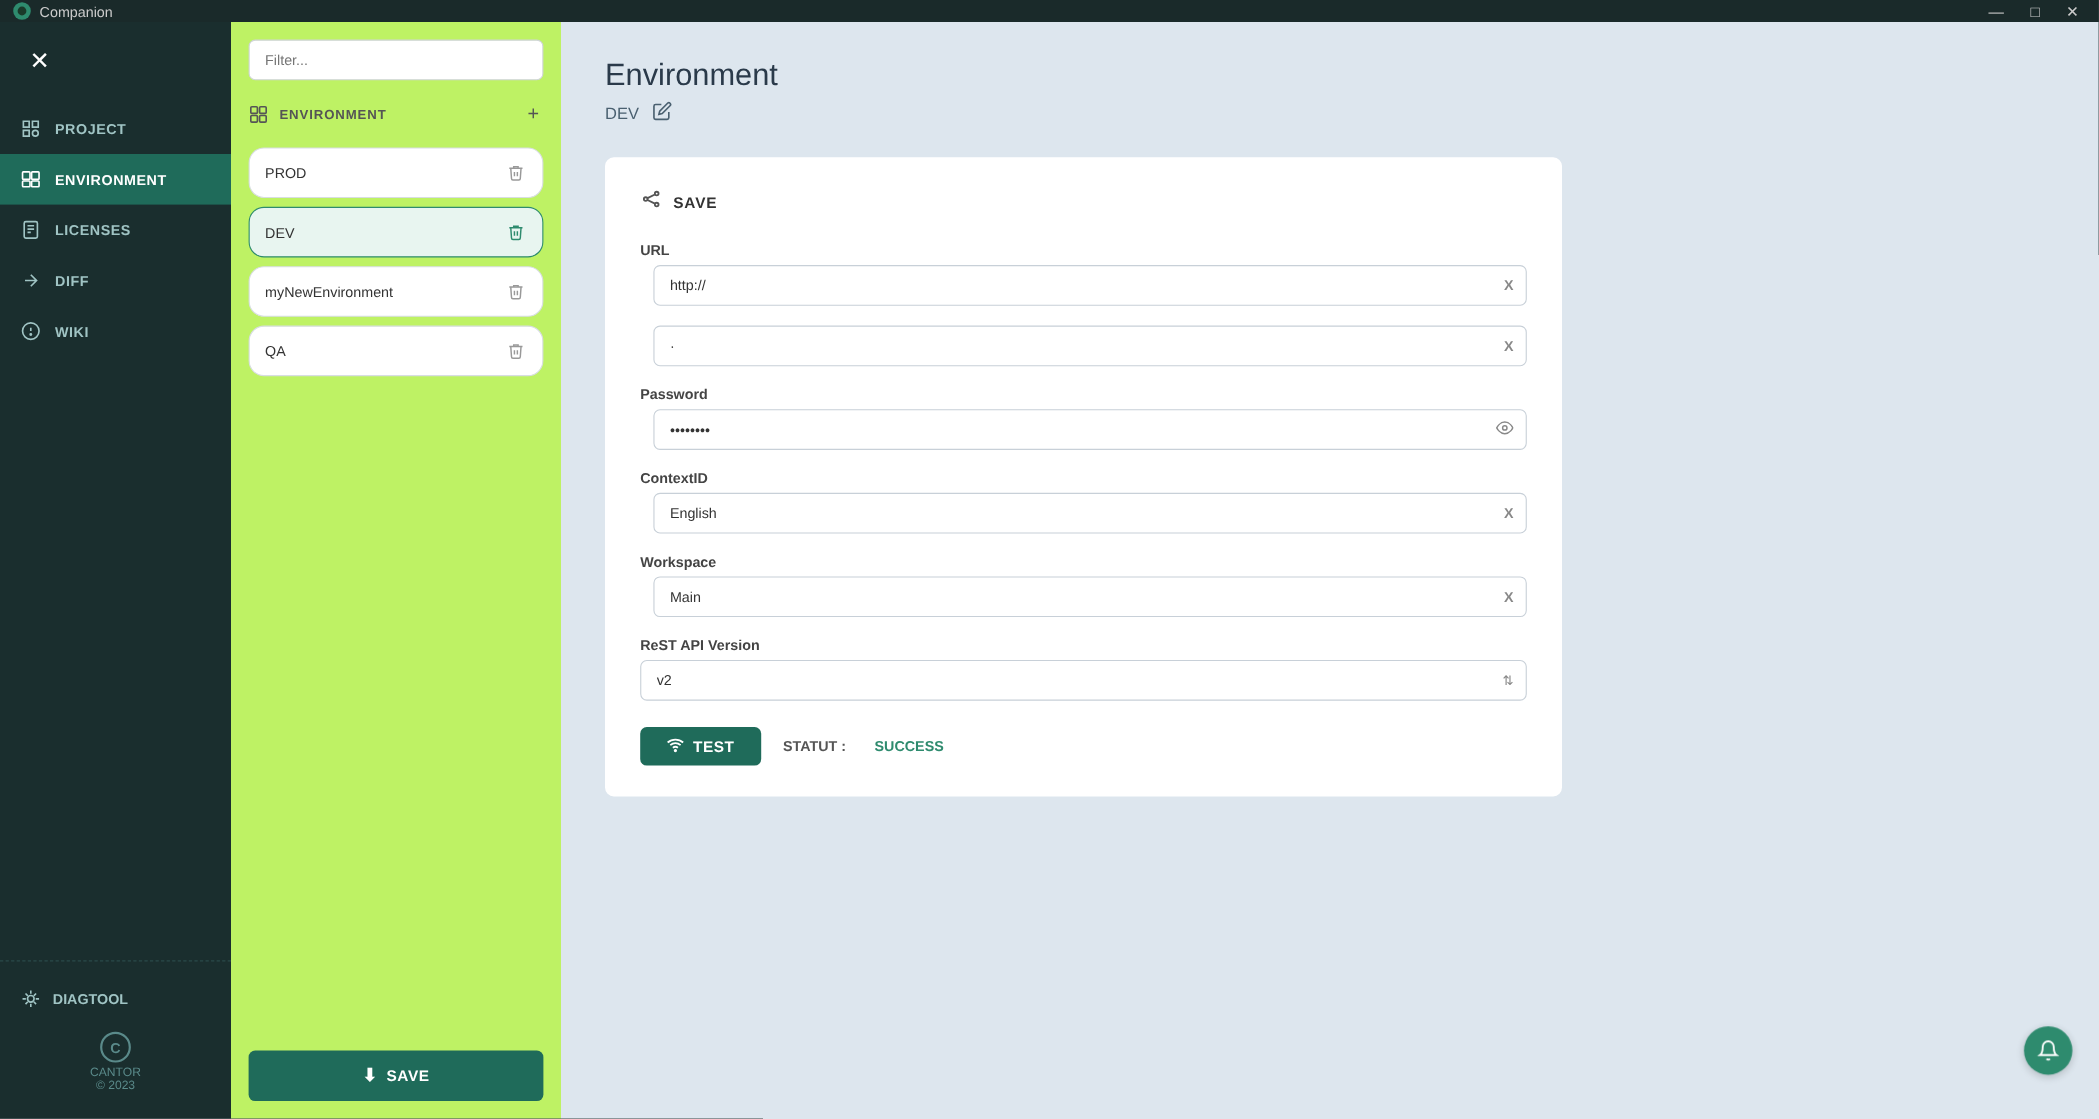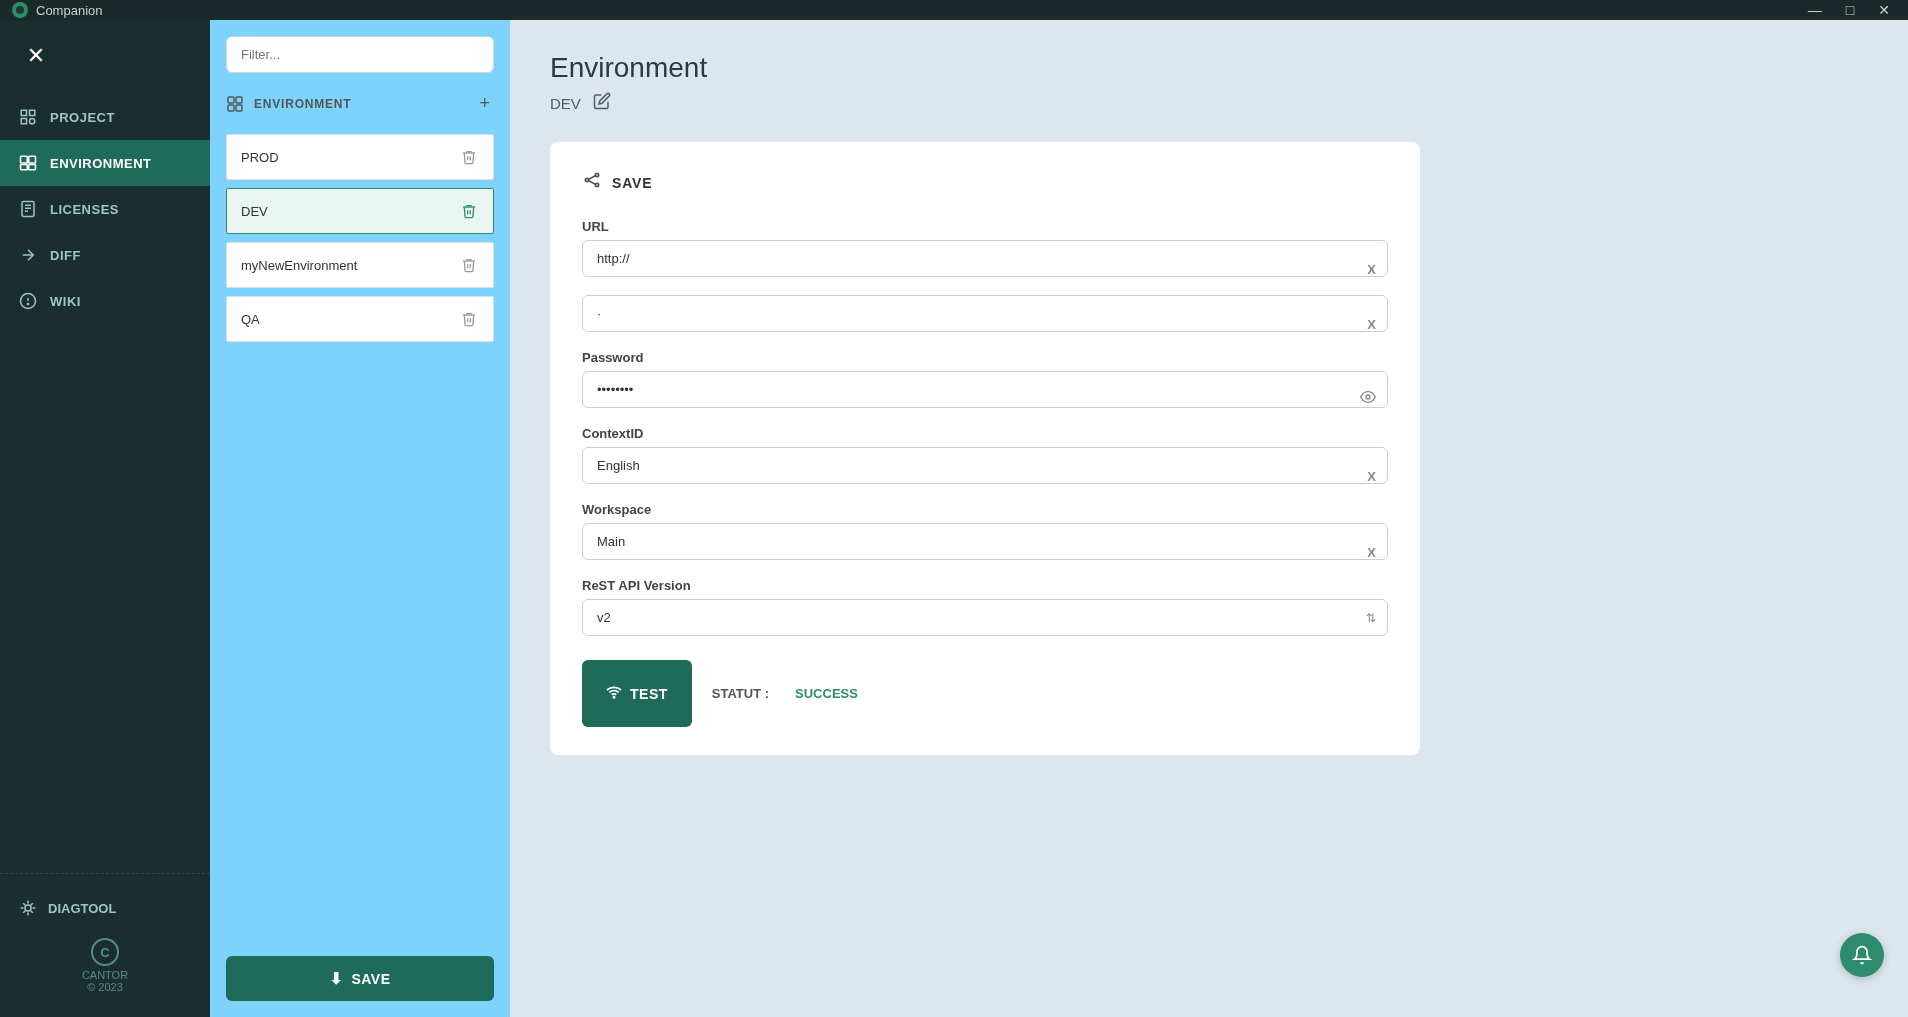--- a/index.html
+++ b/index.html
@@ -78,21 +78,21 @@
       border-radius: 50%;
       border: 2px solid #5a8a8a;
       display: flex; align-items: center; justify-content: center;
       font-size: 13px; font-weight: bold; color: #5a8a8a;
       margin-bottom: 3px;
     }
 
     
     .middle-panel {
       width: 300px;
-      background: #7dd3fc;
+      background: #bef264;
       display: flex;
       flex-direction: column;
       padding: 16px;
       gap: 12px;
       flex-shrink: 0;
     }
     .filter-input {
       width: 100%;
       padding: 10px 14px;
       border: 1px solid #d0d4d8;
@@ -114,21 +114,21 @@
     .add-btn {
       background: none; border: none; cursor: pointer;
       font-size: 18px; color: #555; padding: 2px 4px;
     }
     .env-list { display: flex; flex-direction: column; gap: 8px; }
     .env-item {
       display: flex; align-items: center; justify-content: space-between;
       padding: 12px 14px;
       background: #fff;
       border: 1px solid #d8dde2;
-      border-radius: 2px;
+      border-radius: 14px;
       cursor: pointer;
       font-size: 13px; color: #333; font-weight: 500;
     }
     .env-item.active {
       background: #e8f5f0;
       border-color: #2e8b6e;
     }
     .env-item-name { flex: 1; }
     .delete-btn {
       background: none; border: none; cursor: pointer;
@@ -189,21 +189,21 @@
     .step-icon { color: #555; font-size: 18px; }
     .step-label { font-size: 14px; font-weight: 700; color: #333; letter-spacing: 0.8px; }
 
     .form-group { margin-bottom: 18px; }
     .form-label {
       display: block;
       font-size: 13px; font-weight: 600; color: #444;
       margin-bottom: 6px;
     }
     .form-input-wrap {
-      position: relative; display: flex; align-items: flex-end;
+      position: relative; display: flex; align-items: center; margin-left: 12px;
     }
     .form-input {
       width: 100%;
       padding: 10px 40px 10px 14px;
       border: 1px solid #c8d0d8;
       border-radius: 6px;
       font-size: 13px;
       background: #fff;
       color: #333;
       outline: none;
@@ -237,21 +237,21 @@
       content: '⇅';
       position: absolute; right: 12px; top: 50%; transform: translateY(-50%);
       color: #888; pointer-events: none; font-size: 12px;
     }
 
     .test-row {
       display: flex; align-items: center; gap: 20px;
       margin-top: 24px;
     }
     .test-btn {
-      padding: 24px 24px;
+      padding: 8px 24px;
       background: #1f6b5a;
       color: #fff;
       border: none;
       border-radius: 6px;
       font-size: 14px; font-weight: 700;
       cursor: pointer;
       display: flex; align-items: center; gap: 8px;
       letter-spacing: 0.5px;
     }
     .statut-label { font-size: 13px; font-weight: 600; color: #555; }

